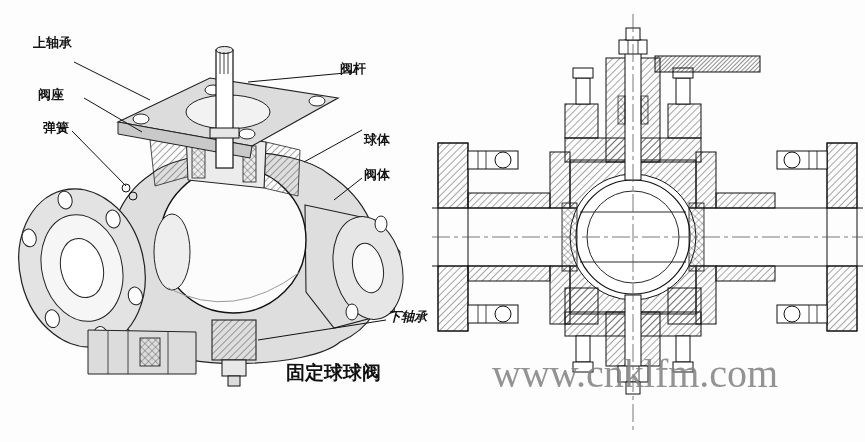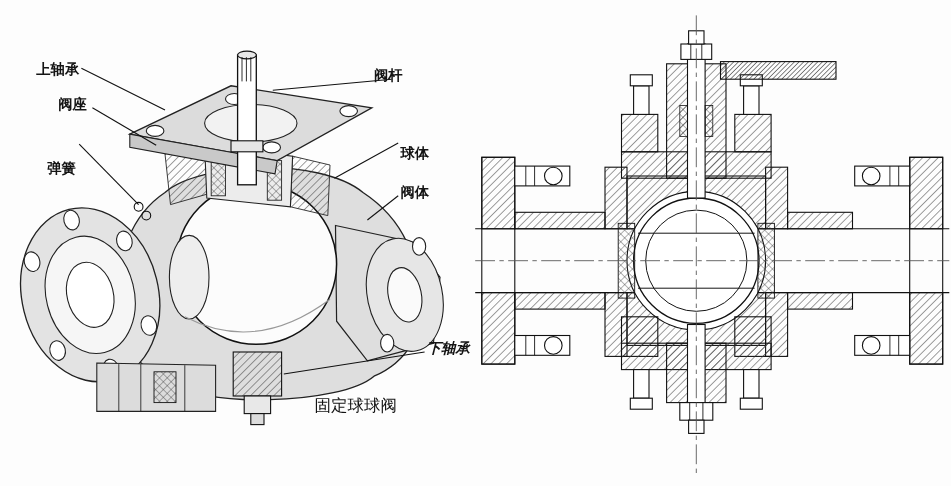--- a/index.html
+++ b/index.html
@@ -21,39 +21,39 @@
     font-weight: 600;
     color: #141414;
     white-space: nowrap;
     line-height: 1;
   }
   .diagram-caption {
     position: absolute;
     left: 286px;
     top: 360px;
     font-family: "Liberation Serif", serif;
-    font-size: 15px;
-    font-weight: 400;
+    font-size: 19px;
+    font-weight: 700;
     color: #111111;
     white-space: nowrap;
   }
   .watermark {
     position: absolute;
     left: 492px;
     top: 350px;
     font-family: "Liberation Serif", serif;
     font-size: 40px;
     font-weight: 400;
     color: rgba(128,128,128,0.85);
     white-space: nowrap;
     z-index: 5;
   }
-  .lbl-upper-bearing { left: 33px;  top: 56px;  }
-  .lbl-valve-seat    { left: 53px;  top: 88px;  }
-  .lbl-spring        { left: 43px;  top: 121px; margin-top: 25px; }
+  .lbl-upper-bearing { left: 33px;  top: 36px;  }
+  .lbl-valve-seat    { left: 38px;  top: 88px;  }
+  .lbl-spring        { left: 43px;  top: 121px; }
   .lbl-valve-stem    { left: 340px; top: 62px;  }
   .lbl-ball          { left: 364px; top: 133px; }
   .lbl-valve-body    { left: 364px; top: 168px; text-align: right; }
   .lbl-lower-bearing { left: 388px; top: 310px; font-style: italic; }
 </style>
 </head>
 <body>
 
 <div id="stage">
 
@@ -292,13 +292,14 @@
   <div class="part-label lbl-upper-bearing">上轴承</div>
   <div class="part-label lbl-valve-seat">阀座</div>
   <div class="part-label lbl-spring">弹簧</div>
   <div class="part-label lbl-valve-stem">阀杆</div>
   <div class="part-label lbl-ball">球体</div>
   <div class="part-label lbl-valve-body">阀体</div>
   <div class="part-label lbl-lower-bearing">下轴承</div>
 
   <div class="diagram-caption">固定球球阀</div>
 
+  <div class="watermark">www.cnklfm.com</div>
 </div>
 
 </body></html>

